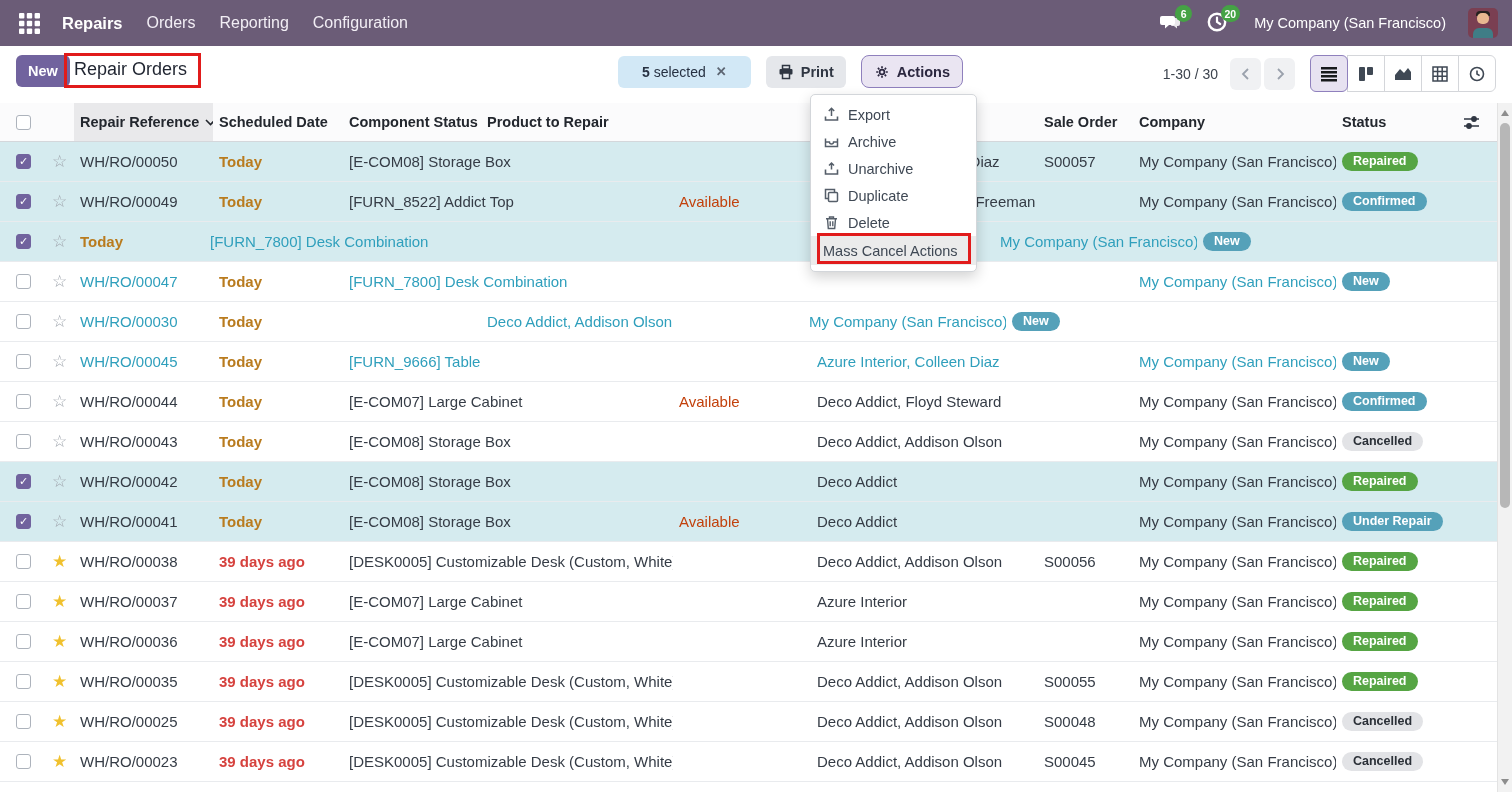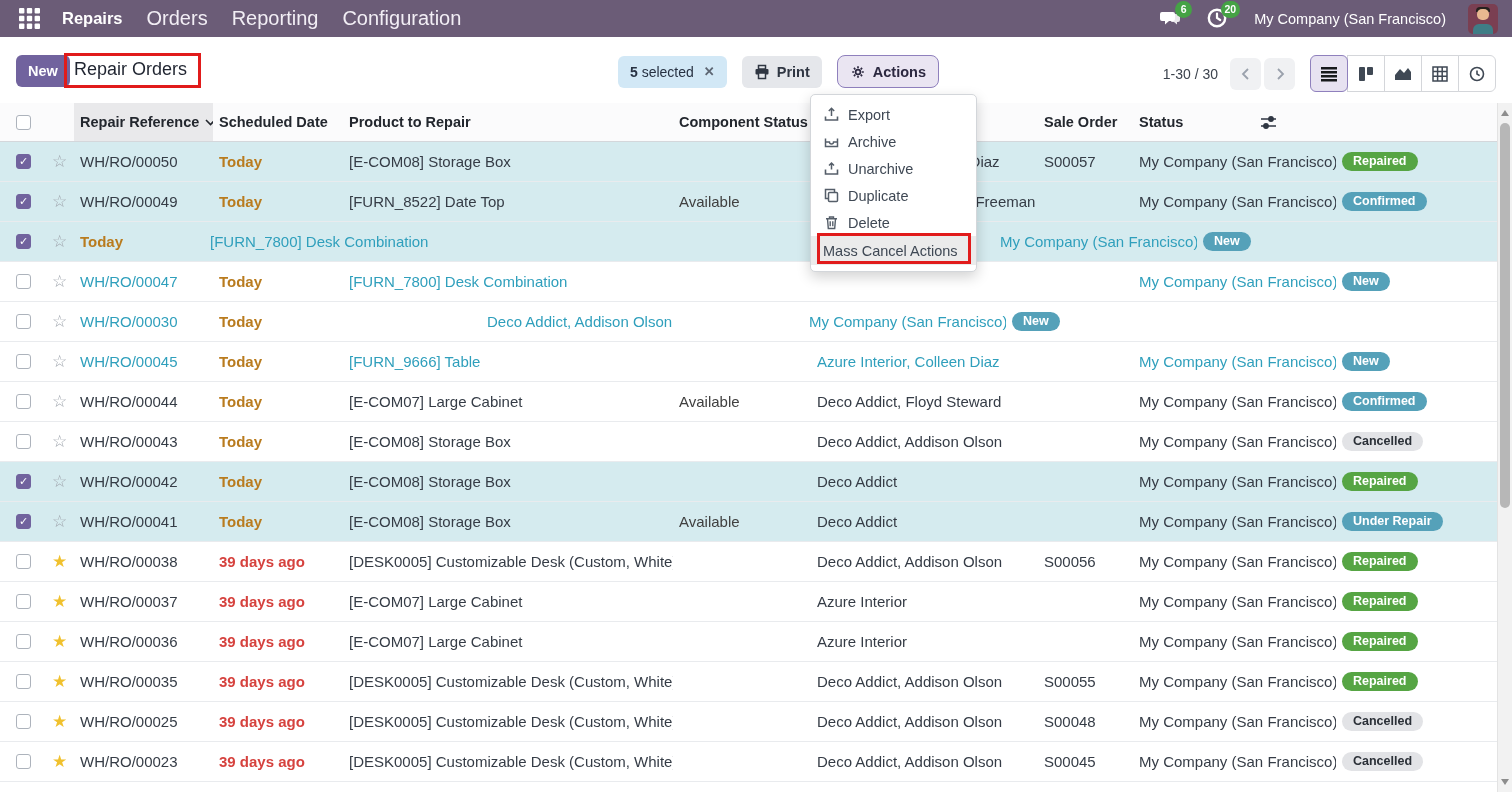--- a/index.html
+++ b/index.html
@@ -1,43 +1,43 @@
 <!DOCTYPE html>
 <html><head>
 <meta charset="utf-8">
 <style>
   * { margin:0; padding:0; box-sizing:border-box; }
   body { font-family:"Liberation Sans", sans-serif; background:#fff; }
   .screen { position:relative; width:1512px; height:792px; overflow:hidden; background:#fff; }
 
   
-  .navbar { position:absolute; top:0; left:0; width:100%; height:37px;
+  .navbar { position:absolute; top:0; left:0; width:100%; height:46px;
     background:#6b5c77; display:flex; align-items:center; padding:0 14px; color:#fff; }
   .nav-left { display:flex; align-items:center; gap:24px; }
   .apps-btn { display:flex; align-items:center; justify-content:center; width:30px; height:30px; cursor:pointer; }
   .app-name { font-size:16.5px; font-weight:700; margin-left:-6px; }
-  .nav-menu { font-size:20px; color:#f2eef5; cursor:pointer; }
+  .nav-menu { font-size:16px; color:#f2eef5; cursor:pointer; }
   .nav-right { margin-left:auto; display:flex; align-items:center; gap:22px; }
   .icon-badge-wrap { position:relative; width:26px; height:24px; cursor:pointer; }
   .count-badge { position:absolute; top:-6px; right:-8px; background:#45a245; color:#fff;
     font-size:10.5px; font-weight:700; border-radius:9px; min-width:17px; height:17px;
     display:flex; align-items:center; justify-content:center; padding:0 4px; }
   .company-name { font-size:14.5px; color:#fff; }
   .avatar { width:30px; height:30px; border-radius:5px; background:#7a3f52; position:relative; overflow:hidden; cursor:pointer; }
   .avatar .head { position:absolute; top:5px; left:9px; width:12px; height:11px; border-radius:5px; background:#e8b890; }
   .avatar .hair { position:absolute; top:3px; left:8px; width:14px; height:5px; border-radius:4px 4px 0 0; background:#26211f; }
   .avatar .body { position:absolute; bottom:0; left:5px; width:20px; height:10px; border-radius:6px 6px 0 0; background:#3f7d86; }
 
   
   .control-panel { position:absolute; top:46px; left:0; width:100%; height:57px; background:#fff; }
   .btn-new { position:absolute; left:16px; top:9px; height:32px; padding:0 12px; background:#71639e;
     color:#fff; border:none; border-radius:6px; font-size:14.5px; font-weight:600; cursor:pointer; font-family:inherit; }
   .page-title { position:absolute; left:74px; top:13px; font-size:18px; color:#1f2430; white-space:nowrap; }
   .center-controls { position:absolute; left:618px; top:9px; display:flex; align-items:center; gap:15px; }
-  .sel-pill { display:flex; align-items:center; gap:10px; height:32px; padding:0 12px;
+  .sel-pill { display:flex; align-items:center; gap:10px; height:32px; padding:0 24px;
     background:#d2e8f6; border-radius:6px; font-size:14px; color:#273142; }
   .sel-pill b { font-weight:700; }
   .sel-x { color:#5d6673; font-size:13px; cursor:pointer; font-weight:700; }
   .btn-print { display:flex; align-items:center; gap:7px; height:32px; padding:0 12px; background:#e5e7eb;
     border:none; border-radius:6px; font-size:14.5px; font-weight:600; color:#2f3642; cursor:pointer; font-family:inherit; }
   .btn-actions { display:flex; align-items:center; gap:7px; height:33px; padding:0 12px; background:#eae5f2;
     border:1px solid #8f80bd; border-radius:8px; font-size:14.5px; font-weight:600; color:#2c2840; cursor:pointer; font-family:inherit; }
   .right-controls { position:absolute; right:16px; top:9px; display:flex; align-items:center; gap:10px; }
   .pager-text { font-size:14px; color:#3c434d; margin-right:2px; }
   .pager-btns { display:flex; gap:3px; }
@@ -55,21 +55,21 @@
   .thead { display:flex; height:39px; border-bottom:1px solid #d4d7db; background:#fbfbfc;
     font-size:14.5px; font-weight:700; color:#23272e; align-items:stretch; }
   .th { display:flex; align-items:center; padding:0 6px; overflow:hidden; white-space:nowrap; gap:6px; }
   .th.sorted { background:#e9e9eb; }
   .row { display:flex; height:40px; border-bottom:1px solid #e9ebee; background:#fff; font-size:15px; color:#353c46; cursor:pointer; }
   .row.selected { background:#d5ebef; }
   .cell { display:flex; align-items:center; padding:0 6px; overflow:hidden; white-space:nowrap; height:100%; }
   .t-info { color:#2f9fbc; }
   .t-today { color:#b97b1e; font-weight:700; }
   .t-danger { color:#d6423e; font-weight:700; }
-  .t-success { color:#404040; }
+  .t-success { color:#c2410c; }
   .badge { font-size:12.5px; font-weight:700; color:#fff; padding:3.5px 11px; border-radius:20px; line-height:1; }
   .badge.success { background:#56a544; }
   .badge.info { background:#55a1b9; }
   .badge.muted { background:#e2e3e6; color:#2b3037; }
   .star { font-size:17px; color:#a0a6ae; line-height:1; cursor:pointer; }
   .star.filled { color:#f0c12e; }
   .cb { width:15px; height:15px; border:1px solid #adb3bc; border-radius:3px; background:#fff; cursor:pointer;
     display:flex; align-items:center; justify-content:center; font-size:11px; color:#fff; flex:none; }
   .cb.checked { background:#71639e; border-color:#71639e; }
 
@@ -252,31 +252,34 @@
           <span>Repair Reference</span>
           <span>
             <svg width="11" height="7" viewBox="0 0 11 7" fill="none" stroke="#23272e" stroke-width="1.6">
               <path d="M1 1l4.5 4.5L10 1"></path>
             </svg>
           </span>
         </div>
         <div class="th" style="width: 130px;">
           <span>Scheduled Date</span>
         </div>
+        <div class="th" style="width: 138px;">
+          <span>Component Status</span>
+        </div>
         <div class="th" style="width: 330px;">
           <span>Product to Repair</span>
         </div>
-        <div class="th" style="width: 138px;">
-          <span>Component Status</span>
-        </div>
         <div class="th" style="width: 227px;">
           <span></span>
         </div>
         <div class="th" style="width: 95px;">
           <span>Sale Order</span>
+        </div>
+        <div class="th" style="width: 203px;">
+          <span>Company</span>
         </div>
         <div class="th" style="width: 121px;">
           <span>Status</span>
         </div>
         <div class="th" style="width: 40px;">
           <span>
             <svg width="17" height="15" viewBox="0 0 17 15" stroke="#2f3642" stroke-width="1.6" fill="#2f3642">
               <path d="M1 4h15M1 11h15"></path>
               <circle cx="11" cy="4" r="2.1"></circle>
               <circle cx="6" cy="11" r="2.1"></circle>
@@ -325,21 +328,21 @@
           <div class="cell" style="width: 28px;">
             <span class="star">☆</span>
           </div>
           <div class="cell" style="width: 139px;">
             <span>WH/RO/00049</span>
           </div>
           <div class="cell" style="width: 130px;">
             <span class="t-today">Today</span>
           </div>
           <div class="cell" style="width: 330px;">
-            <span>[FURN_8522] Date Top</span>
+            <span>[FURN_8522] Addict Top</span>
           </div>
           <div class="cell" style="width: 138px;">
             <span class="t-success">Available</span>
           </div>
           <div class="cell" style="width: 227px;">
             <span>Azure Interior, Brandon Freeman</span>
           </div>
           <div class="cell" style="width: 95px;">
             <span></span>
           </div>

